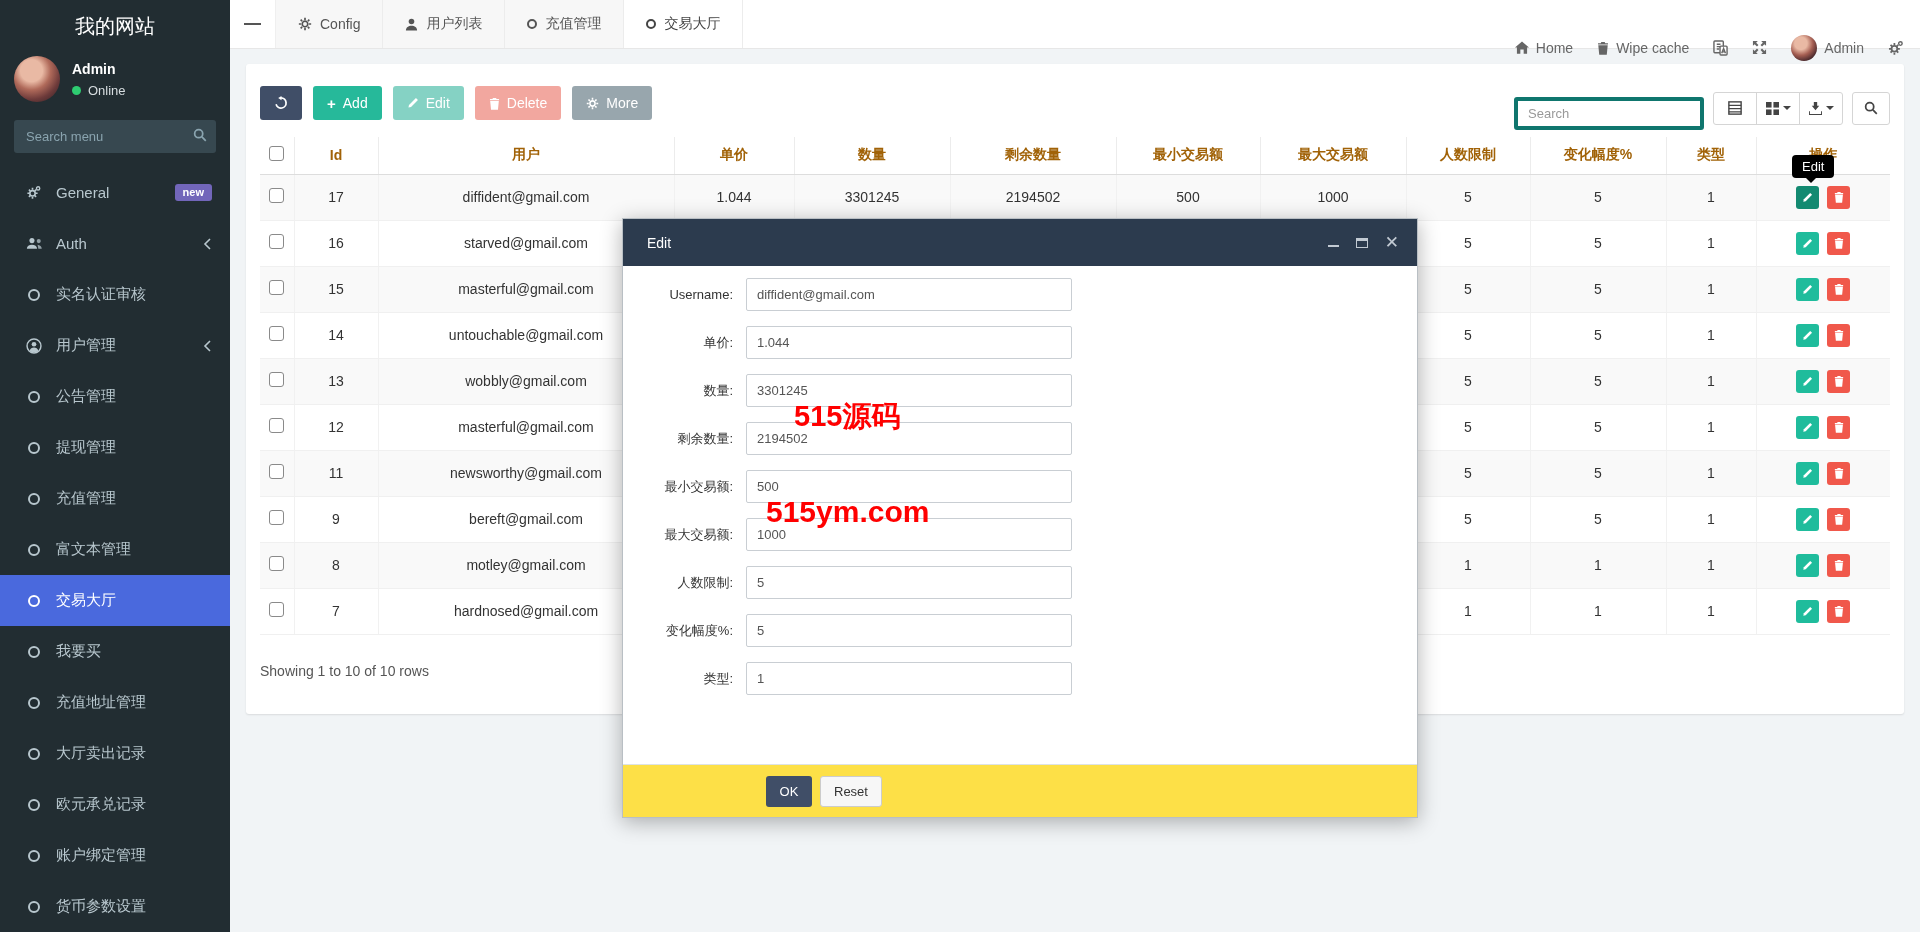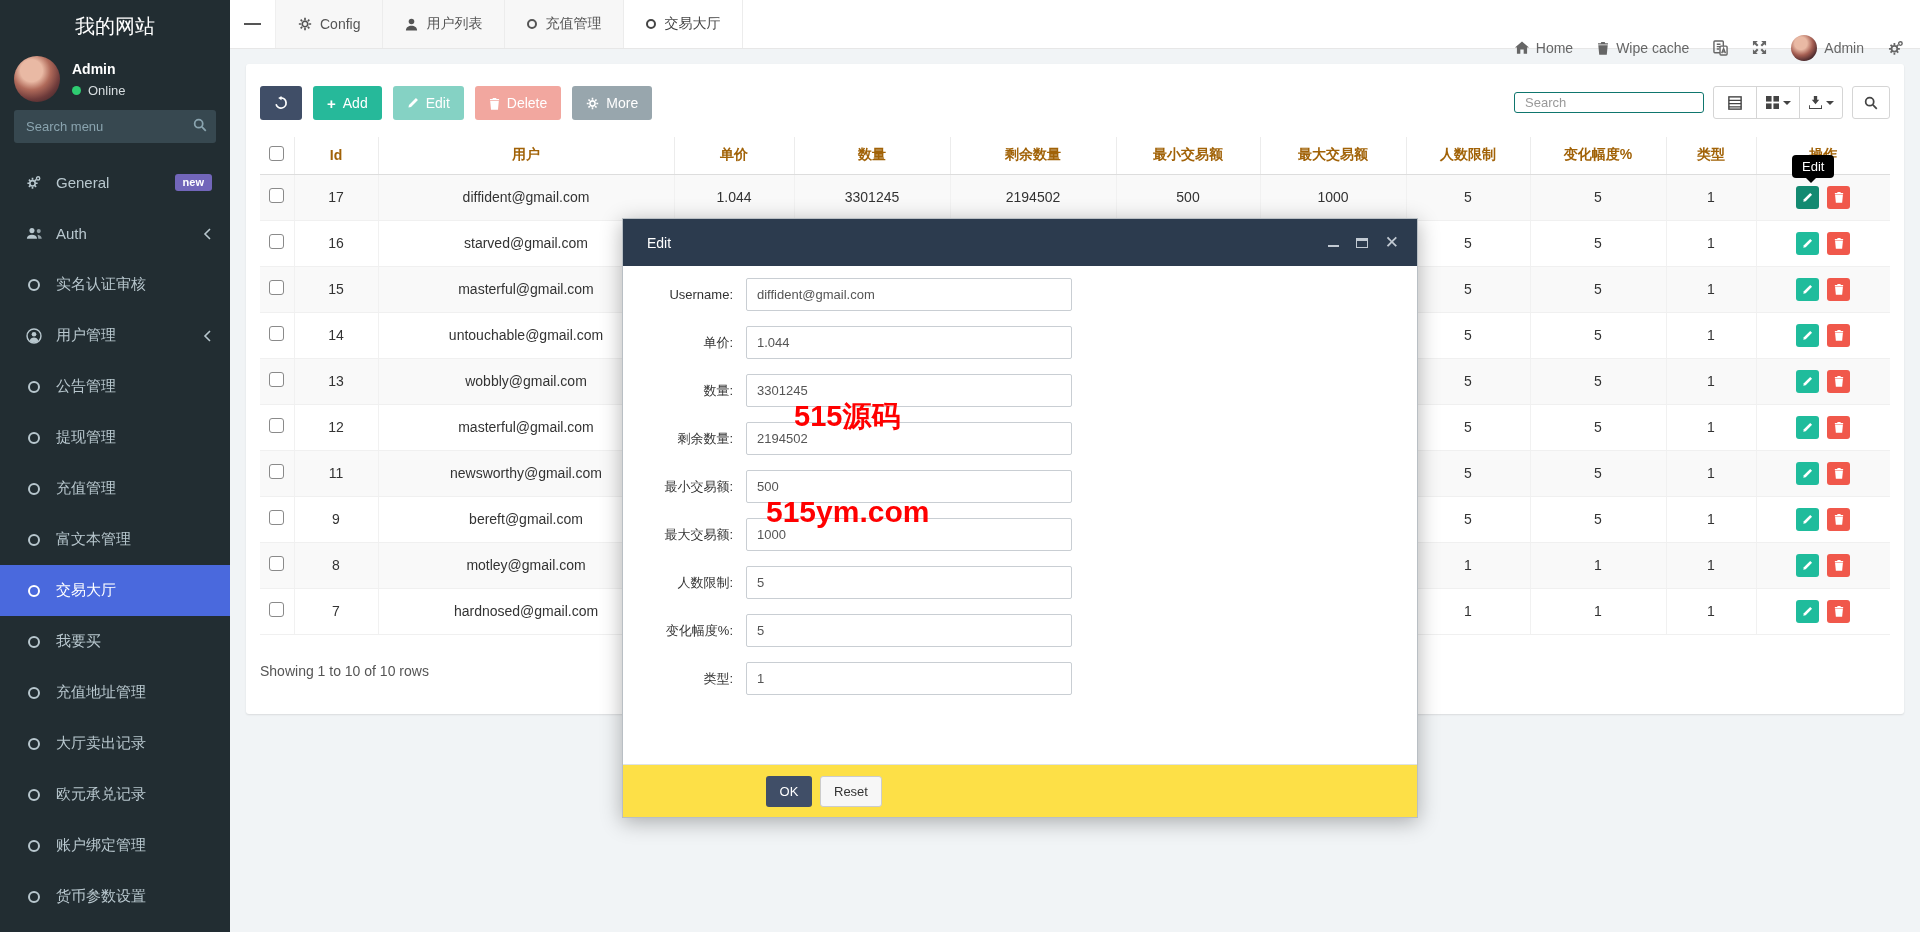--- a/index.html
+++ b/index.html
@@ -11,21 +11,21 @@
   .sidebar { position:absolute; left:0; top:0; width:230px; height:932px; background:#222d32; z-index:2; }
   .brand { height:44px; display:flex; align-items:center; justify-content:center;
     color:#fff; font-size:20px; padding-top:8px; }
   .user-panel { display:flex; align-items:center; padding:12px 14px 8px 14px; }
   .avatar { width:46px; height:46px; border-radius:50%; flex:none;
     background:radial-gradient(circle at 38% 32%, #e9b9a4 0 26%, #b06a5a 45%, #6d3a3a 68%, #241d22 100%); }
   .uinfo { margin-left:12px; }
   .uname { color:#fff; font-weight:bold; font-size:14px; margin-bottom:6px; }
   .ustatus { color:#d7dde0; font-size:13px; display:flex; align-items:center; }
   .dot { width:9px; height:9px; border-radius:50%; background:#2ecc71; margin-right:7px; display:inline-block; }
-  .menu-search { position:relative; margin:0 14px 0 14px; }
+  .menu-search { position:relative; margin:10px 14px 0 14px; }
   .menu-search input { width:100%; height:33px; background:#374850; border:none; border-radius:3px;
     color:#b8c7ce; font-size:13px; padding:0 32px 0 12px; outline:none; }
   .menu-search input::placeholder { color:#8aa4af; }
   .menu-search .msi { position:absolute; right:9px; top:8px; color:#8aa4af; }
   .menu { margin-top:14px; }
   .menu-item { height:51px; display:flex; align-items:center; padding:0 18px 0 24px;
     color:#b8c7ce; font-size:15px; text-decoration:none; cursor:pointer; }
   .menu-item.active { background:#4a69dd; color:#fff; }
   .mi { width:20px; margin-right:12px; display:inline-flex; justify-content:center; align-items:center; flex:none; }
   .ring { width:12px; height:12px; border:2px solid currentColor; border-radius:50%; display:inline-block; }
@@ -56,22 +56,22 @@
   .toolbar-left { position:absolute; left:14px; top:22px; display:flex; gap:11px; }
   .btn { height:34px; border:none; border-radius:3px; color:#fff; font-size:14px;
     display:inline-flex; align-items:center; gap:7px; padding:0 14px; cursor:pointer; }
   .btn-refresh { background:#404e67; padding:0 14px; }
   .btn-add { background:#26b99a; }
   .btn-edit-tb { background:#85d2c4; }
   .btn-del-tb { background:#f2a79f; }
   .btn-more { background:#98a6ad; }
   .plus { font-weight:bold; font-size:15px; }
   .toolbar-right { position:absolute; right:14px; top:22px; display:flex; align-items:center; }
-  .tsearch { width:190px; height:21px; border:1px solid #0f766e; border-radius:3px; font-size:13px;
-    color:#555; padding:0 10px; outline:none; margin-right:9px; }
+  .tsearch { width:190px; height:33px; border:4px solid #0f766e; border-radius:3px; font-size:13px;
+    color:#555; padding:0 10px; outline:none; margin-right:9px;margin-top:11px; }
   .tsearch::placeholder { color:#999; }
   .vgroup { display:flex; }
   .vbtn { width:44px; height:33px; background:#fff; border:1px solid #d5d5d5; color:#444;
     display:inline-flex; align-items:center; justify-content:center; gap:4px; cursor:pointer; margin-left:-1px; }
   .vgroup .vbtn:first-child { border-radius:3px 0 0 3px; margin-left:0; }
   .vgroup .vbtn:last-child { border-radius:0 3px 3px 0; }
   .sbtn { width:38px; height:33px; margin-left:9px; border-radius:3px; background:#fff;
     border:1px solid #d5d5d5; color:#444; display:inline-flex; align-items:center; justify-content:center; cursor:pointer; }
   .caret { width:0; height:0; border-left:4px solid transparent; border-right:4px solid transparent;
     border-top:4px solid #444; display:inline-block; }

